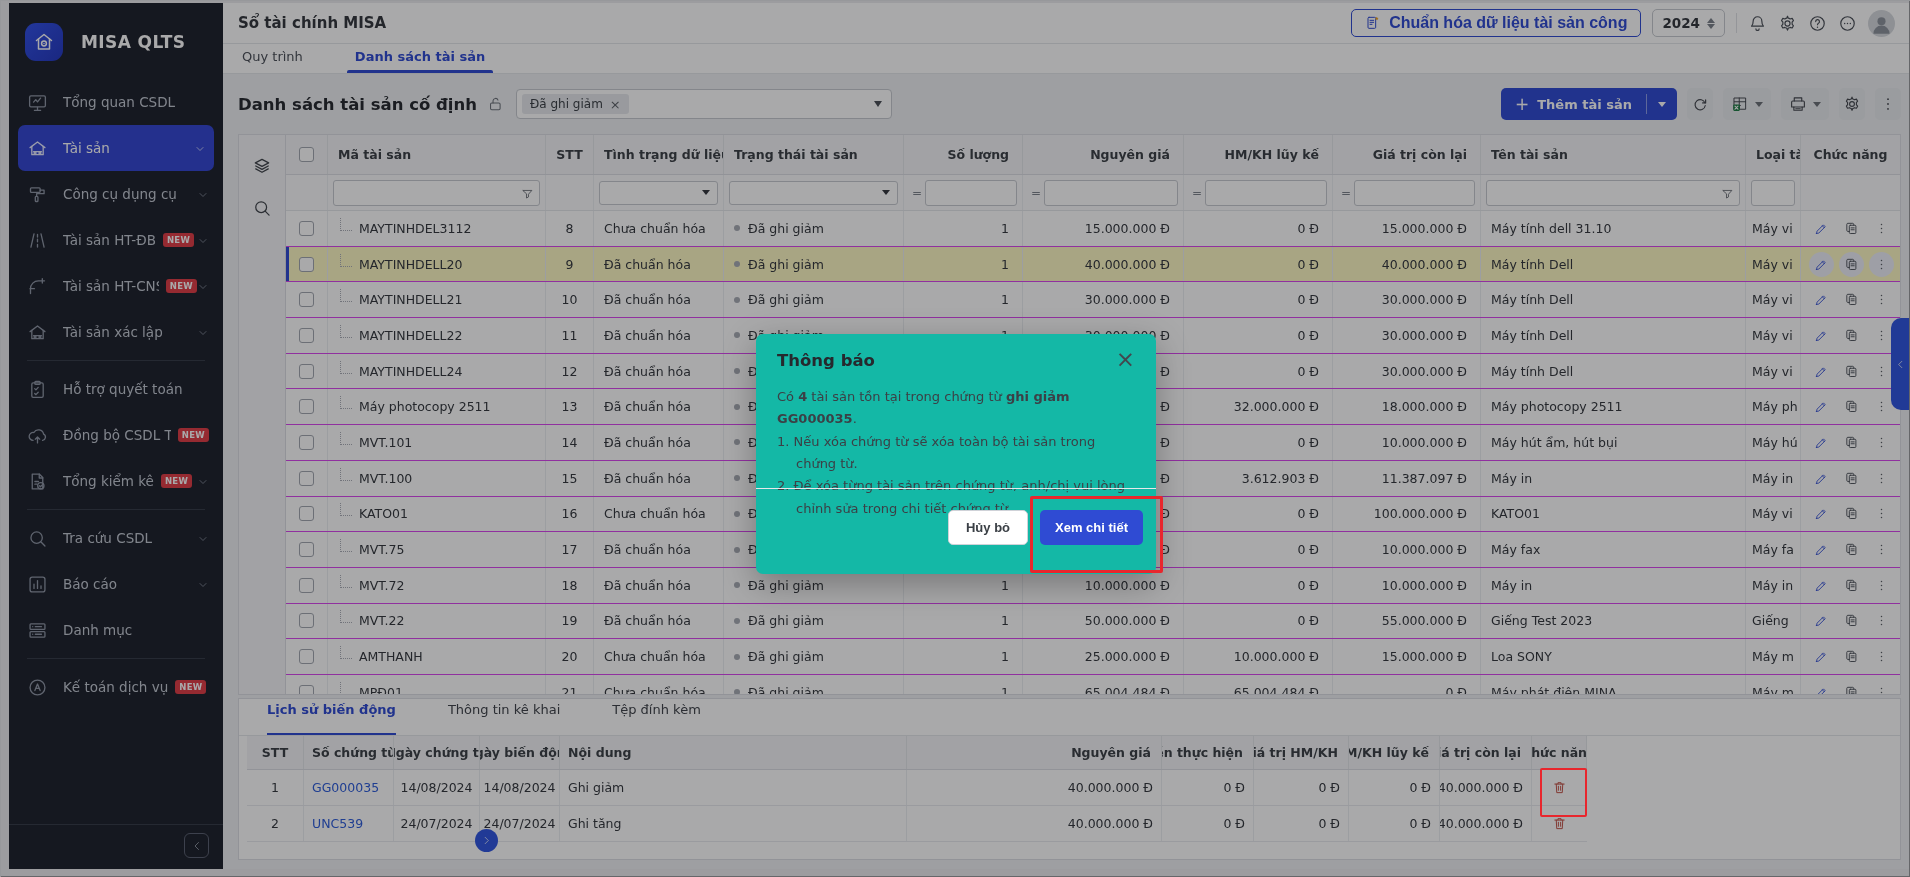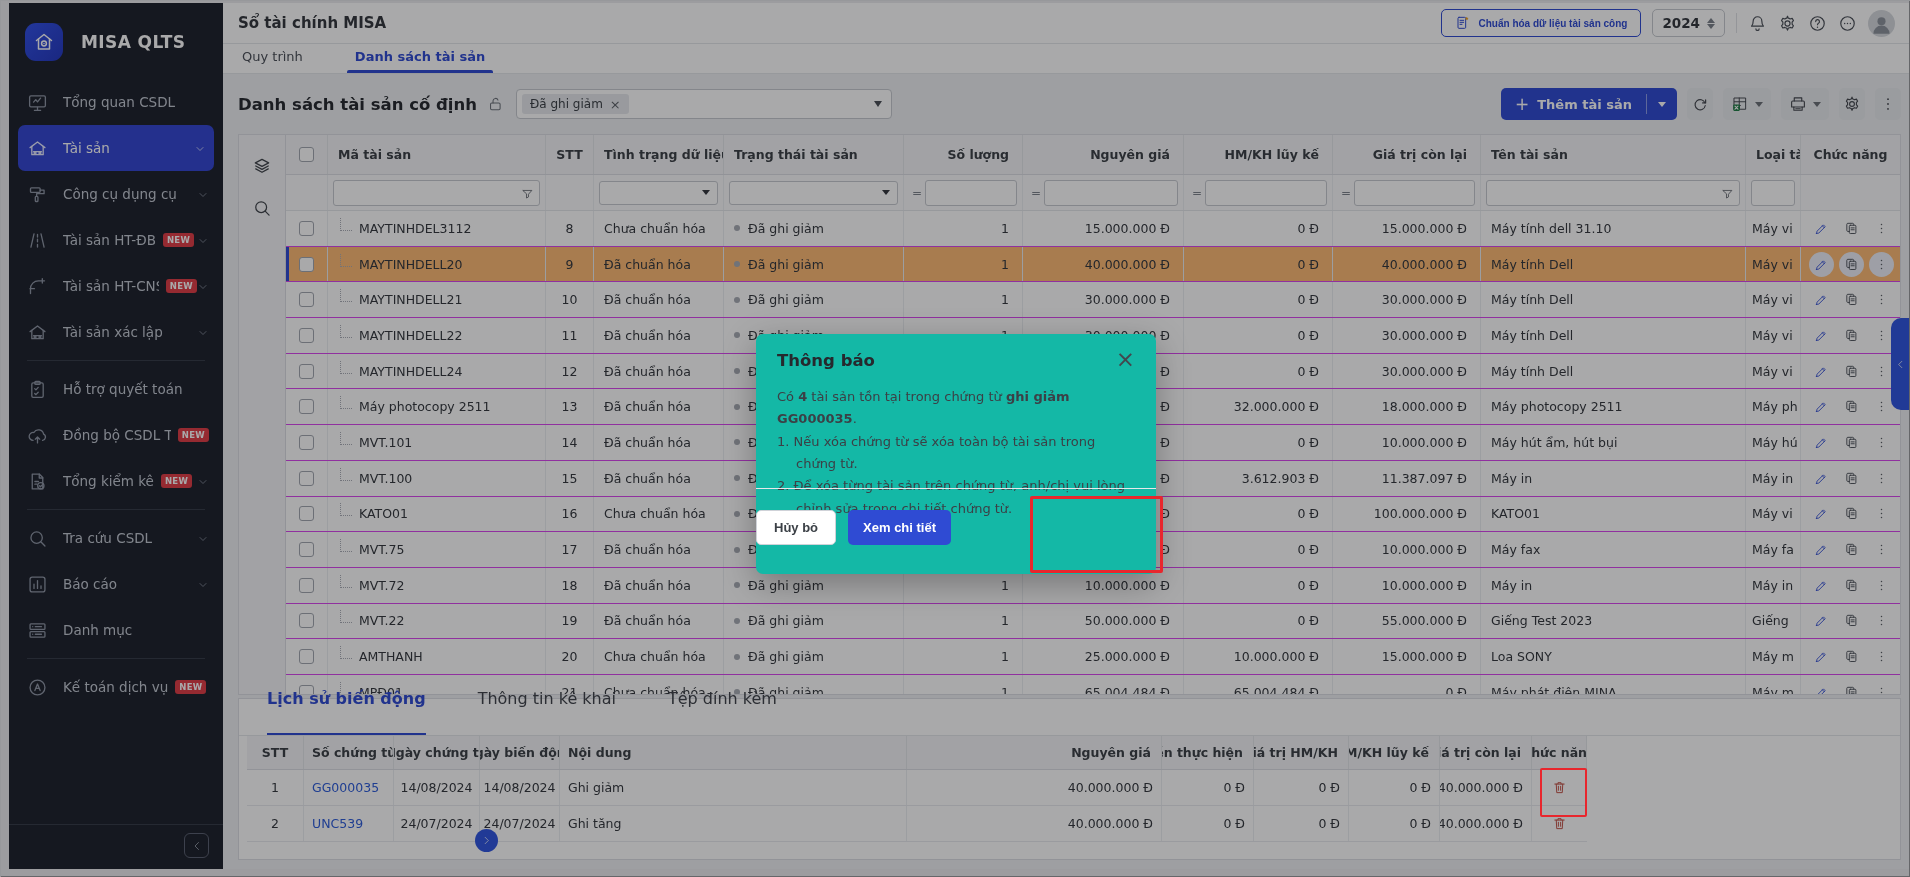--- a/index.html
+++ b/index.html
@@ -26,21 +26,21 @@
   .nav-divider{height:1px;background:#353b48;margin:5px 18px}
   .side-foot{position:absolute;left:0;right:0;bottom:0;height:44px;border-top:1px solid #353b48;}
   .collapse-btn{position:absolute;right:14px;bottom:11px;width:23px;height:23px;border:1px solid #596070;border-radius:6px;color:#aab1bd;display:flex;align-items:center;justify-content:center;}
   .collapse-btn .ic{width:12px;height:12px}
 
   
   .main{position:absolute;left:214px;top:0;right:0;height:100%;background:#eef0f3;}
   .topbar{position:absolute;top:0;left:0;right:0;height:41px;background:#fff;border-bottom:1px solid #e4e6ea;display:flex;align-items:center;padding:0 14px 0 15px;box-sizing:border-box;}
   .tb-title{font-size:15px;font-weight:bold;color:#33373d}
   .tb-right{margin-left:auto;display:flex;align-items:center;gap:11px}
-  .btn-normalize{display:flex;align-items:center;gap:8px;height:28px;padding:0 13px;border:1px solid #2f4bd3;border-radius:5px;color:#2f4bd3;font-size:10px;font-weight:bold;background:#fff;}
+  .btn-normalize{display:flex;align-items:center;gap:8px;height:28px;padding:0 13px;border:1px solid #2f4bd3;border-radius:5px;color:#2f4bd3;font-size:16px;font-weight:bold;background:#fff;}
   .btn-normalize .ic{width:16px;height:16px}
   .year-box{display:flex;align-items:center;gap:7px;height:26px;padding:0 9px;border:1px solid #c6c9cf;border-radius:5px;font-size:13.5px;font-weight:bold;color:#33373d;background:#fff}
   .spin{display:flex;flex-direction:column;gap:1px}
   .spin i{width:0;height:0;border-left:4px solid transparent;border-right:4px solid transparent}
   .spin .up{border-bottom:5px solid #7c828b}
   .spin .dn{border-top:5px solid #7c828b}
   .tb-sep{width:1px;height:20px;background:#dfe1e5}
   .tb-ic{width:19px;height:19px;color:#4a4f57}
   .avatar{width:27px;height:27px;border-radius:50%;background:#d6d9de;overflow:hidden}
   .tabbar{position:absolute;top:41px;left:0;right:0;height:30px;background:#fff;border-bottom:1px solid #e4e6ea;display:flex;align-items:flex-end;padding-left:15px;box-sizing:border-box;}
@@ -79,39 +79,39 @@
   .hc.c{justify-content:center}
   .mfilter{height:35px;background:#fbfbfc;border-bottom:1px solid #e4e6ea;}
   .mfilter .fc{display:flex;align-items:center;padding:0 5px;border-right:1px solid #eceef1;box-sizing:border-box}
   .f-input{position:relative;flex:1;height:24px;background:#fff;border:1px solid #c6c9cf;border-radius:3px;display:flex;align-items:center;}
   .f-input .funnel{position:absolute;right:5px;width:13px;height:13px;color:#5a5f66}
   .f-select{flex:1;height:24px;background:#fff;border:1px solid #c6c9cf;border-radius:3px;display:flex;align-items:center;justify-content:flex-end;padding-right:7px;box-sizing:border-box}
   .f-select i{width:0;height:0;border-left:4px solid transparent;border-right:4px solid transparent;border-top:5px solid #33373d}
   .f-eq{width:16px;color:#7c828b;font-size:12px;text-align:center;flex:none}
   .cb{width:15px;height:15px;border:1.5px solid #a2a7af;border-radius:3px;background:#fff;box-sizing:border-box}
   .mrow{height:34.7px;border-bottom:1px solid #d946ef;position:relative;font-size:12.5px;color:#33373d;background:#fff}
-  .mrow.sel{background:#fdba74}
+  .mrow.sel{background:#fef9c3}
   .mrow.sel::before{content:"";position:absolute;left:0;top:0;bottom:0;width:3px;background:#2f4bd3}
   .mrow .tc{display:flex;align-items:center;padding:0 10px;border-right:1px solid #eceef1;box-sizing:border-box;overflow:hidden;white-space:nowrap}
   .tc.r{justify-content:flex-end;padding-right:13px}
   .tc.c{justify-content:center;padding:0 4px}
   .tree{width:11px;height:12px;border-left:1px dotted #a9adb5;border-bottom:1px dotted #a9adb5;margin:-8px 7px 0 2px;flex:none}
   .sdot{width:6px;height:6px;border-radius:50%;background:#a8acb4;margin-right:8px;flex:none}
   .act{display:flex;align-items:center;justify-content:center;gap:15px;border-right:none !important}
   .act .ic{width:15px;height:15px}
   .act .edit{color:#3b55d6}.act .dup{color:#4a4f57}.act .more{color:#5a5f66}
   .halo{background:#eef0f9;border-radius:50%;padding:5px;margin:-5px}
 
   
   .side-handle{position:absolute;right:0;top:315px;width:18px;height:92px;background:#2f55e0;border-radius:10px 0 0 10px;display:flex;align-items:center;justify-content:center;color:#fff;font-size:11px;z-index:5}
 
   
   .panel{position:absolute;top:695px;left:15px;width:1663px;height:162px;background:#fff;border:1px solid #dcdee3;box-sizing:border-box;}
   .ptabs{display:flex;align-items:flex-end;height:37px;border-bottom:1px solid #e4e6ea;padding-left:28px;gap:52px;box-sizing:border-box}
-  .ptab{font-size:16px;color:#3f434a;padding-bottom:27px;position:relative;white-space:nowrap}
+  .ptab{font-size:13px;color:#3f434a;padding-bottom:18px;position:relative;white-space:nowrap}
   .ptab.active{color:#2f4bd3;font-weight:bold}
   .ptab.active::after{content:"";position:absolute;left:0;right:0;bottom:0;height:2.5px;background:#2f4bd3}
   .dtable{margin-left:8px;width:1340px}
   .dhead,.drow{display:grid;grid-template-columns:57px 90px 86px 80px 347px 255px 92px 95px 91px 92px 55px;}
   .dhead{height:33px;background:#f4f5f7;border-bottom:1px solid #dcdee3;}
   .dhead .hc{display:flex;align-items:center;font-size:12.5px;font-weight:bold;color:#3b4046;padding:0 8px;border-right:1px solid #e4e6ea;box-sizing:border-box;white-space:nowrap;overflow:hidden}
   .drow{height:35px;border-bottom:1px solid #e8eaee;font-size:12.5px;color:#33373d}
   .drow .tc{display:flex;align-items:center;padding:0 8px;border-right:1px solid #eceef1;box-sizing:border-box;overflow:hidden;white-space:nowrap}
   .link{color:#2c5bd9}
   .trash-ic{width:15px;height:15px;color:#bf4a3e}
@@ -121,21 +121,21 @@
   .fab .ic{width:11px;height:11px}
 
   
   .dim{position:absolute;left:0;top:0;width:1910px;height:877px;background:rgba(8,9,12,.35);z-index:50}
   .modal{position:absolute;left:755px;top:333px;width:400px;height:240px;background:#14b8a6;border-radius:7px;box-shadow:0 10px 34px rgba(0,0,0,.3);z-index:60;box-sizing:border-box}
   .modal-title{position:absolute;left:21px;top:17px;font-size:16.5px;font-weight:bold;color:#26292e}
   .modal-close{position:absolute;right:17px;top:10px;font-size:23px;color:#43474e;line-height:1;padding:4px}
   .modal-body{position:absolute;left:21px;right:18px;top:52px;font-size:13px;color:#3b4046;line-height:1.72}
   .modal-body .li{padding-left:19px;text-indent:-19px}
   .modal hr{position:absolute;left:0;right:0;top:154px;border:none;border-top:1px solid #e7e8ea;margin:0}
-  .modal-foot{position:absolute;left:0;right:13px;top:176px;display:flex;gap:12px}
+  .modal-foot{position:absolute;left:0;right:13px;top:176px;display:flex;justify-content:flex-end;gap:12px}
   .btn-cancel{height:35px;padding:0 17px;background:#fff;border:1px solid #cfd2d8;border-radius:5px;font-size:13px;font-weight:bold;color:#3b4046}
   .btn-confirm{height:35px;padding:0 15px;background:#2f4bd3;border:none;border-radius:5px;font-size:13px;font-weight:bold;color:#fff}
   .anno{position:absolute;border:3px solid #e8262d;border-radius:2px;z-index:70;pointer-events:none}
   .anno.a1{left:1029px;top:495px;width:127px;height:71px}
   .anno.a2{left:1539px;top:767px;width:43px;height:45px;border-width:2.5px}
 </style>
 </head>
 <body>
 
 <div class="stage">

